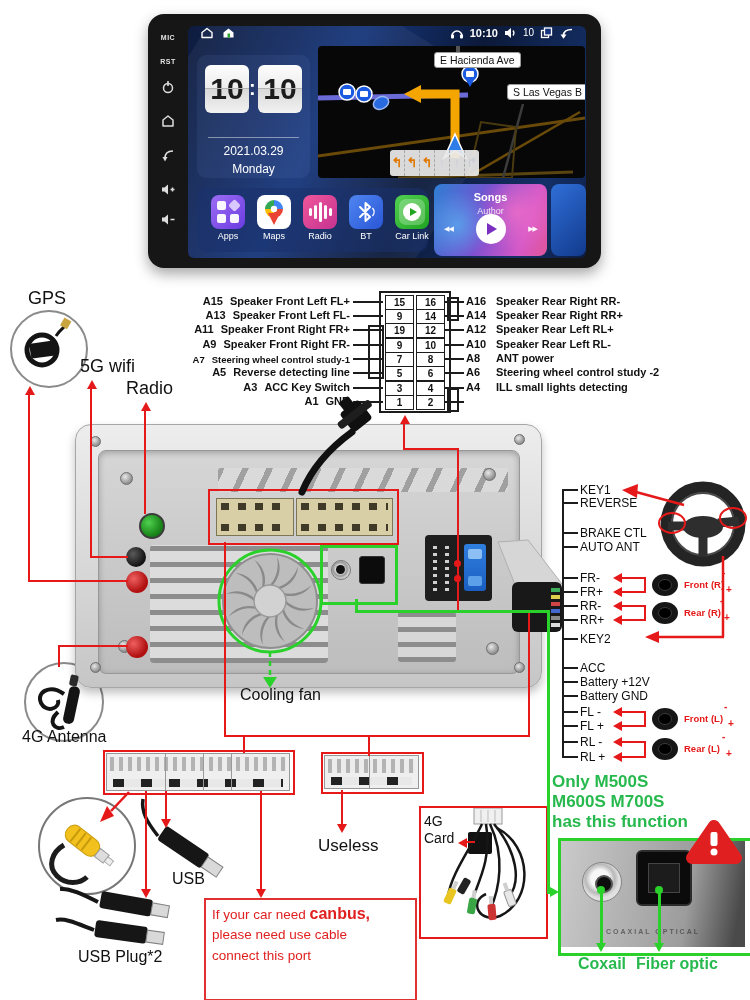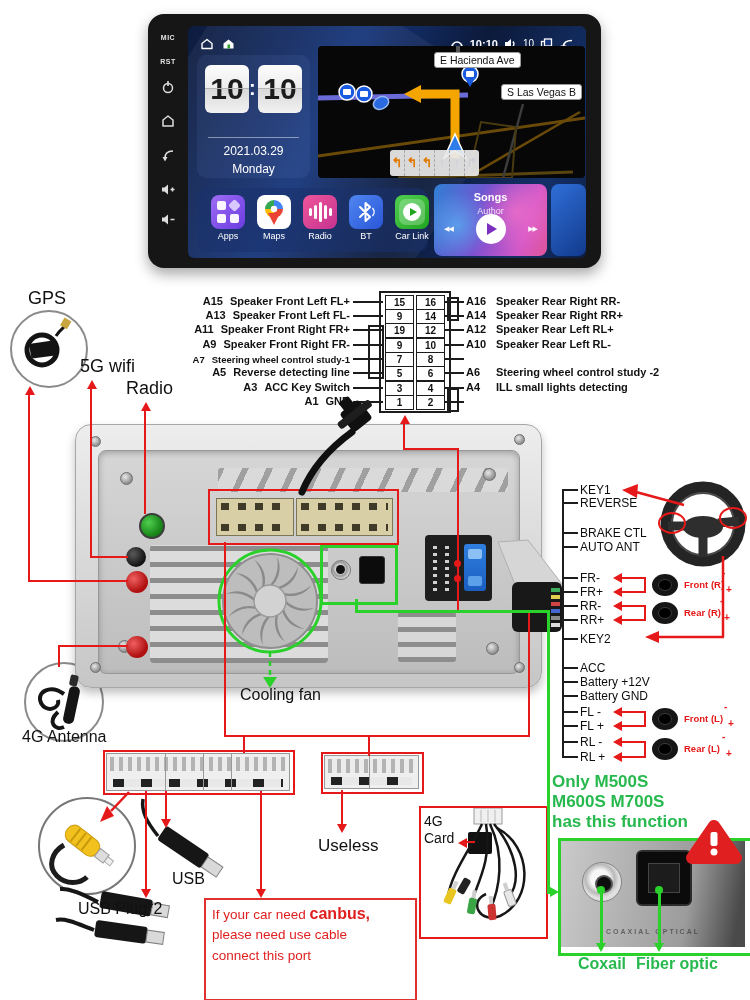--- a/index.html
+++ b/index.html
@@ -22,21 +22,21 @@
   .circle-frame{position:absolute;border:2px solid #8a8a8a;border-radius:50%;background:#fff}
   
   #bezel{position:absolute;left:148px;top:14px;width:453px;height:254px;background:#161616;
          border-radius:16px;box-shadow:0 6px 14px rgba(0,0,0,.35)}
   #screen{position:absolute;left:188px;top:26px;width:398px;height:232px;border-radius:6px;overflow:hidden;
           background:linear-gradient(115deg,#0d1b3d 0%,#16357a 35%,#0c1a3a 60%,#143068 85%,#0d1d42 100%)}
   #screen:before{content:"";position:absolute;left:-60px;top:-40px;width:300px;height:420px;
           background:rgba(255,255,255,.05);transform:rotate(32deg)}
   .bez-btn{position:absolute;left:155px;width:26px;text-align:center;color:#e3e3e3}
   .bez-txt{font-size:7px;font-weight:700;letter-spacing:.5px}
-  #statusbar{position:absolute;left:0;top:0;width:100%;height:24px;display:flex;align-items:flex-end;
+  #statusbar{position:absolute;left:0;top:0;width:100%;height:24px;display:flex;align-items:flex-start;
              color:#fff;font-size:11px}
   .sb-right{margin-left:auto;display:flex;align-items:center;gap:6px;padding-right:12px}
   .sb-left{display:flex;align-items:center;gap:8px;padding-left:12px}
   #clockpanel{position:absolute;left:9px;top:29px;width:113px;height:123px;border-radius:9px;
               background:rgba(150,180,255,.08)}
   .flip{position:absolute;top:10px;width:44px;height:48px;border-radius:6px;text-align:center;
         background:linear-gradient(180deg,#fdfdfd,#ececec 49%,#d9d9d9 51%,#f2f2f2);
         font-size:30px;font-weight:700;line-height:48px;color:#1c1c1c}
   .flip:after{content:"";position:absolute;left:0;top:23px;width:100%;height:1px;background:#b5b5b5}
   #dock{position:absolute;left:9px;top:162px;width:231px;height:64px;border-radius:10px;
@@ -232,21 +232,21 @@
             <rect x="25" y="43" width="8" height="6" rx="1" fill="#fff"></rect>
           <circle cx="46" cy="48" r="8" fill="#1a5ae0" stroke="#fff" stroke-width="1.5"></circle>
             <rect x="42" y="45" width="8" height="6" rx="1" fill="#fff"></rect>
           <ellipse cx="63" cy="57" rx="8" ry="6" fill="#2a6ae0" stroke="#9ab8f0" stroke-width="1.5" transform="rotate(-25 63 57)"></ellipse>
           <circle cx="152" cy="28" r="8" fill="#1a5ae0" stroke="#fff" stroke-width="1.5"></circle>
             <rect x="148" y="25" width="8" height="6" rx="1" fill="#fff"></rect>
           <polygon points="148,34 156,34 152,41" fill="#1a5ae0"></polygon>
         </g>
       </svg>
       <div class="sign" style="left:116px;top:6px">E Hacienda Ave</div>
-      <div class="sign" style="left:183px;top:38px">S Las Vegas B</div>
+      <div class="sign" style="left:189px;top:38px">S Las Vegas B</div>
       <div id="lanes">
         <div class="lane orange">↰</div>
         <div class="lane orange">↰</div>
         <div class="lane orange">↰</div>
         <div class="lane">↑</div>
         <div class="lane">↑</div>
         <div class="lane" style="border-right:none">↱</div>
       </div>
     </div>
 
@@ -329,20 +329,21 @@
   <div class="prl" style="top:338px"><span class="pin">A9</span><span>Speaker Front Right FR-</span></div>
   <div class="prl small" style="top:353px"><span class="pin">A7</span><span>Steering wheel control study-1</span></div>
   <div class="prl" style="top:366px"><span class="pin">A5</span><span>Reverse detecting line</span></div>
   <div class="prl" style="top:381px"><span class="pin">A3</span><span>ACC Key Switch</span></div>
   <div class="prl" style="top:395px"><span class="pin">A1</span><span>GND</span></div>
 
   <div class="prr" style="top:295px"><span class="pin">A16</span><span>Speaker Rear Right RR-</span></div>
   <div class="prr" style="top:309px"><span class="pin">A14</span><span>Speaker Rear Right RR+</span></div>
   <div class="prr" style="top:323px"><span class="pin">A12</span><span>Speaker Rear Left RL+</span></div>
   <div class="prr" style="top:338px"><span class="pin">A10</span><span>Speaker Rear Left RL-</span></div>
+  <div class="prr" style="top:352px"><span class="pin">A8</span><span>ANT power</span></div>
   <div class="prr" style="top:366px"><span class="pin">A6</span><span>Steering wheel control study -2</span></div>
   <div class="prr" style="top:381px"><span class="pin">A4</span><span>ILL small lights detecting</span></div>
 
   <div class="pbox" style="left:385px;top:295px">15</div>
   <div class="pbox" style="left:385px;top:309px">9</div>
   <div class="pbox" style="left:385px;top:323px">19</div>
   <div class="pbox" style="left:385px;top:338px">9</div>
   <div class="pbox" style="left:385px;top:352px">7</div>
   <div class="pbox" style="left:385px;top:366px">5</div>
   <div class="pbox" style="left:385px;top:381px">3</div>
@@ -750,21 +751,21 @@
   <div class="pm" style="left:724px;top:612px">+</div>
   <div class="sptag" style="left:684px;top:713px">Front (L)</div>
   <div class="pm" style="left:724px;top:701px">-</div>
   <div class="pm" style="left:728px;top:718px">+</div>
   <div class="sptag" style="left:684px;top:743px">Rear (L)</div>
   <div class="pm" style="left:722px;top:731px">-</div>
   <div class="pm" style="left:726px;top:748px">+</div>
 
   <div class="t" style="left:240px;top:686px;font-size:16px">Cooling fan</div>
   <div class="t" style="left:172px;top:870px;font-size:16px">USB</div>
-  <div class="t" style="left:78px;top:900px;font-size:16px">USB Plug*2</div>
+  <div class="t" style="left:78px;top:948px;font-size:16px">USB Plug*2</div>
   <div class="t" style="left:318px;top:836px;font-size:17px">Useless</div>
   <div class="t" style="left:424px;top:813px;font-size:14px">4G</div>
   <div class="t" style="left:424px;top:830px;font-size:14px">Card</div>
 
   <div id="canbusbox"></div>
   <div class="cb" style="left:212px;top:905px"><span>If your car need </span><b>canbus,</b></div>
   <div class="cb" style="left:212px;top:927px">please need use cable</div>
   <div class="cb" style="left:212px;top:948px">connect this port</div>
 
   <div class="gnote" style="top:772px">Only M500S</div>

